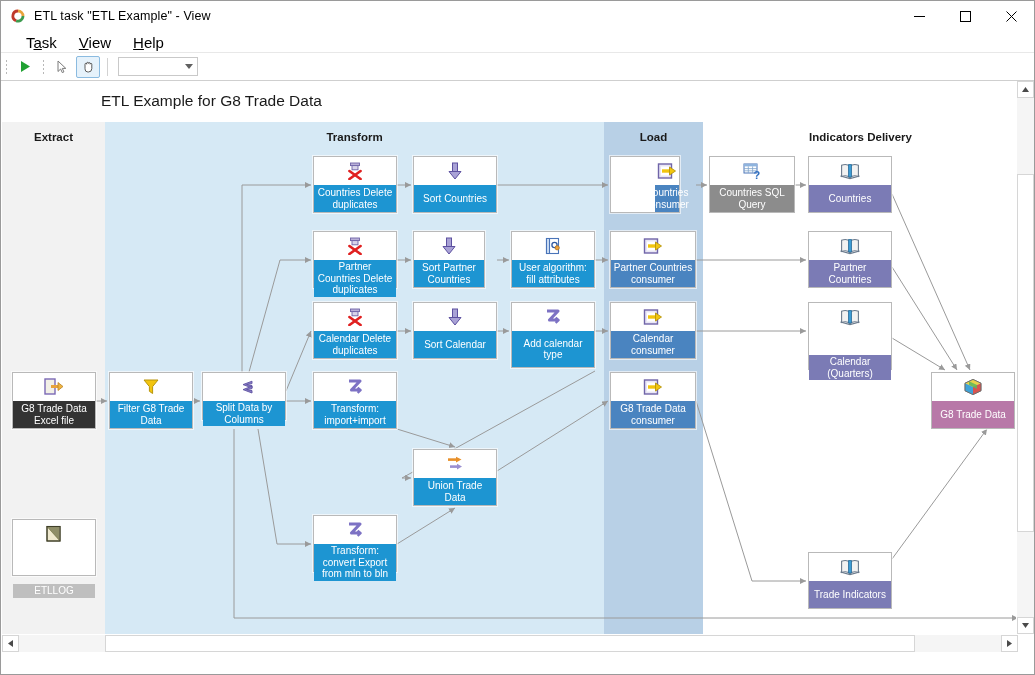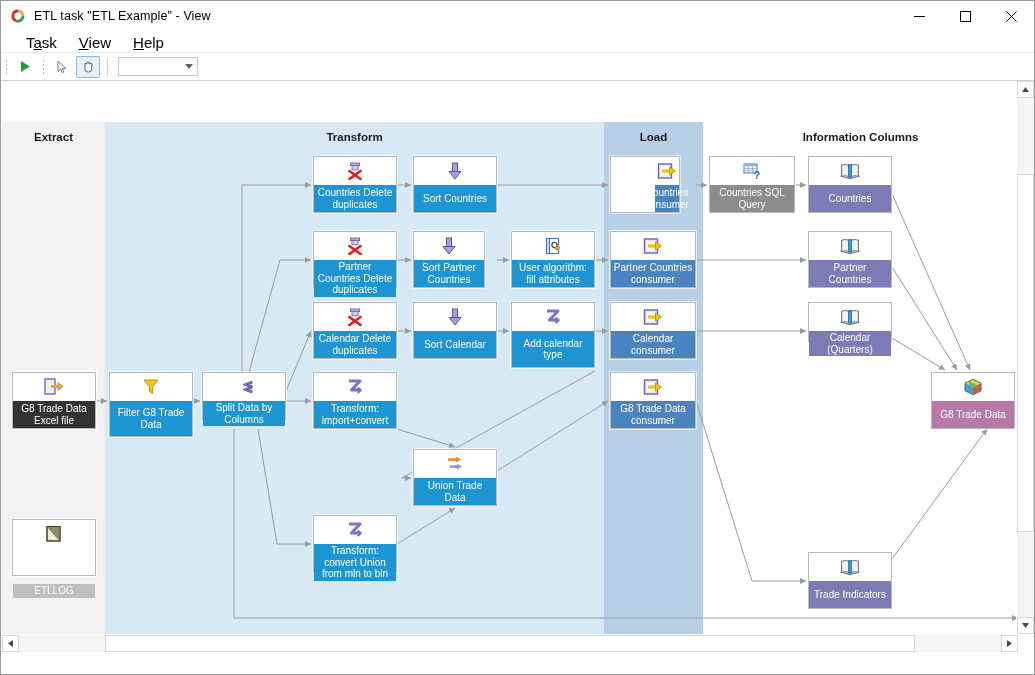--- a/index.html
+++ b/index.html
@@ -266,26 +266,27 @@
   <div class="canvas-wrap">
     <div class="canvas" id="canvas">
 
       <div id="lanes">
           <div class="lane" style="left: 0px; width: 103px; background: rgb(242, 242, 242);"></div>
           <div class="lane" style="left: 103px; width: 499px; background: rgb(214, 233, 245);"></div>
           <div class="lane" style="left: 602px; width: 99px; background: rgb(184, 208, 230);"></div>
           <div class="lane" style="left: 701px; width: 315px; background: rgb(255, 255, 255);"></div>
         </div>
 
+      <div class="diagram-title">ETL Example for G8 Trade Data</div>
 
       <div id="lane-labels">
           <div class="lane-label" style="left: 0px; width: 103px;">Extract</div>
           <div class="lane-label" style="left: 103px; width: 499px;">Transform</div>
           <div class="lane-label" style="left: 602px; width: 99px;">Load</div>
-          <div class="lane-label" style="left: 701px; width: 315px;">Information Columns</div>
+          <div class="lane-label" style="left: 701px; width: 315px;">Indicators Delivery</div>
         </div>
 
       <svg class="edges" id="edges" viewBox="0 0 1016 553">
         <defs>
           <marker id="arrow" markerWidth="7" markerHeight="7" refX="6" refY="3" orient="auto">
             <path d="M0,0 L6,3 L0,6 z" fill="#9a9a9a"></path>
           </marker>
         </defs>
         <g id="edge-group">
             <path d="M 94,320 L 105,320" fill="none" stroke="#9a9a9a" stroke-width="1" marker-end="url(#arrow)"></path>
@@ -339,21 +340,21 @@
       <rect x="2" y="1.5" width="13" height="14.5" fill="#efe9cf" stroke="#5a5a3a" stroke-width="1"></rect>
       <path d="M2 1.5 L15 16" stroke="#8a8a5a" stroke-width="0.8"></path>
       <path d="M2.5 2 L14 2 L14 15 Z" fill="#6f6f45" opacity="0.75"></path>
       <rect x="2" y="1.5" width="13" height="14.5" fill="none" stroke="#3f3f28" stroke-width="1.1"></rect>
     </svg>
             </div>
             <div class="node-label" style="background: rgb(191, 191, 191);">
               <span>ETLLOG</span>
             </div>
           </div>
-          <div class="node" style="left: 107px; top: 291px; width: 84px; height: 65px;">
+          <div class="node" style="left: 107px; top: 291px; width: 84px; height: 57px;">
             <div class="node-icon">
               <svg width="18" height="18" viewBox="0 0 18 18">
       <path d="M2 2 L16 2 L10.6 8.6 L10.6 15.5 L7.4 13.3 L7.4 8.6 Z" fill="#f2c50f" stroke="#b8950a" stroke-width="1"></path>
     </svg>
             </div>
             <div class="node-label" style="background: rgb(29, 149, 210);">
               <span>Filter G8 Trade Data</span>
             </div>
           </div>
           <div class="node" style="left: 200px; top: 291px; width: 84px; height: 48px;">
@@ -465,21 +466,21 @@
             </div>
           </div>
           <div class="node" style="left: 311px; top: 291px; width: 84px; height: 57px;">
             <div class="node-icon">
               <svg width="20" height="18" viewBox="0 0 20 18">
       <path d="M4 3 L15 3 L6.5 12 L14 12" fill="none" stroke="#7d72c4" stroke-width="3.1" stroke-linejoin="round" stroke-linecap="butt"></path>
       <path d="M12.6 9.6 L15.6 12.2 L12.6 14.8" fill="none" stroke="#7d72c4" stroke-width="2.4" stroke-linejoin="round"></path>
     </svg>
             </div>
             <div class="node-label" style="background: rgb(29, 149, 210);">
-              <span>Transform: import+convert</span>
+              <span>Transform: import+import</span>
             </div>
           </div>
           <div class="node" style="left: 411px; top: 368px; width: 84px; height: 57px;">
             <div class="node-icon">
               <svg width="20" height="18" viewBox="0 0 20 18">
       <path d="M3 4.6 L12 4.6" stroke="#e8902a" stroke-width="2.6"></path>
       <path d="M11 1.8 L16.5 4.6 L11 7.4 Z" fill="#e8902a"></path>
       <path d="M5 11.6 L13 11.6" stroke="#9a8fd0" stroke-width="2.6"></path>
       <path d="M12 8.8 L17 11.6 L12 14.4 Z" fill="#9a8fd0"></path>
     </svg>
@@ -489,21 +490,21 @@
             </div>
           </div>
           <div class="node" style="left: 311px; top: 434px; width: 84px; height: 57px;">
             <div class="node-icon">
               <svg width="20" height="18" viewBox="0 0 20 18">
       <path d="M4 3 L15 3 L6.5 12 L14 12" fill="none" stroke="#7d72c4" stroke-width="3.1" stroke-linejoin="round" stroke-linecap="butt"></path>
       <path d="M12.6 9.6 L15.6 12.2 L12.6 14.8" fill="none" stroke="#7d72c4" stroke-width="2.4" stroke-linejoin="round"></path>
     </svg>
             </div>
             <div class="node-label" style="background: rgb(29, 149, 210);">
-              <span>Transform: convert Union from mln to bln</span>
+              <span>Transform: convert Export from mln to bln</span>
             </div>
           </div>
           <div class="node" style="left: 608px; top: 75px; width: 70px; height: 57px; padding-left: 44px;">
             <div class="node-icon">
               <svg width="20" height="18" viewBox="0 0 20 18">
       <rect x="1.5" y="2" width="13" height="14" fill="#e9e6f5" stroke="#6f64a8" stroke-width="1.4"></rect>
       <rect x="4" y="4.5" width="8" height="9" fill="#ffffff"></rect>
       <path d="M5 9 L14 9" stroke="#f2c50f" stroke-width="3.4"></path>
       <path d="M12.5 5 L18.5 9 L12.5 13 Z" fill="#f2c50f" stroke="#b8950a" stroke-width="0.9" stroke-linejoin="round"></path>
     </svg>
@@ -586,21 +587,21 @@
       <path d="M11 4.2 C8.6 2.2 5.4 2.2 2.6 3.2 L2.6 14.4 C5.4 13.4 8.6 13.4 11 15.4 Z" fill="#f2f2f2" stroke="#6b7a8c" stroke-width="1.1"></path>
       <path d="M11 4.2 C13.4 2.2 16.6 2.2 19.4 3.2 L19.4 14.4 C16.6 13.4 13.4 13.4 11 15.4 Z" fill="#f2f2f2" stroke="#6b7a8c" stroke-width="1.1"></path>
       <rect x="9.6" y="2.6" width="2.8" height="12.4" fill="#3e9fd8" stroke="#2c6f9c" stroke-width="0.9"></rect>
       <path d="M1.4 14 L11 16.6 L20.6 14" fill="none" stroke="#6b7a8c" stroke-width="1.2"></path>
     </svg>
             </div>
             <div class="node-label" style="background: rgb(123, 123, 181);">
               <span>Partner Countries</span>
             </div>
           </div>
-          <div class="node" style="left: 806px; top: 221px; width: 84px; height: 40px;">
+          <div class="node" style="left: 806px; top: 221px; width: 84px; height: 68px; gap: 24px;">
             <div class="node-icon">
               <svg width="22" height="18" viewBox="0 0 22 18">
       <path d="M11 4.2 C8.6 2.2 5.4 2.2 2.6 3.2 L2.6 14.4 C5.4 13.4 8.6 13.4 11 15.4 Z" fill="#f2f2f2" stroke="#6b7a8c" stroke-width="1.1"></path>
       <path d="M11 4.2 C13.4 2.2 16.6 2.2 19.4 3.2 L19.4 14.4 C16.6 13.4 13.4 13.4 11 15.4 Z" fill="#f2f2f2" stroke="#6b7a8c" stroke-width="1.1"></path>
       <rect x="9.6" y="2.6" width="2.8" height="12.4" fill="#3e9fd8" stroke="#2c6f9c" stroke-width="0.9"></rect>
       <path d="M1.4 14 L11 16.6 L20.6 14" fill="none" stroke="#6b7a8c" stroke-width="1.2"></path>
     </svg>
             </div>
             <div class="node-label" style="background: rgb(123, 123, 181);">
               <span>Calendar (Quarters)</span>

